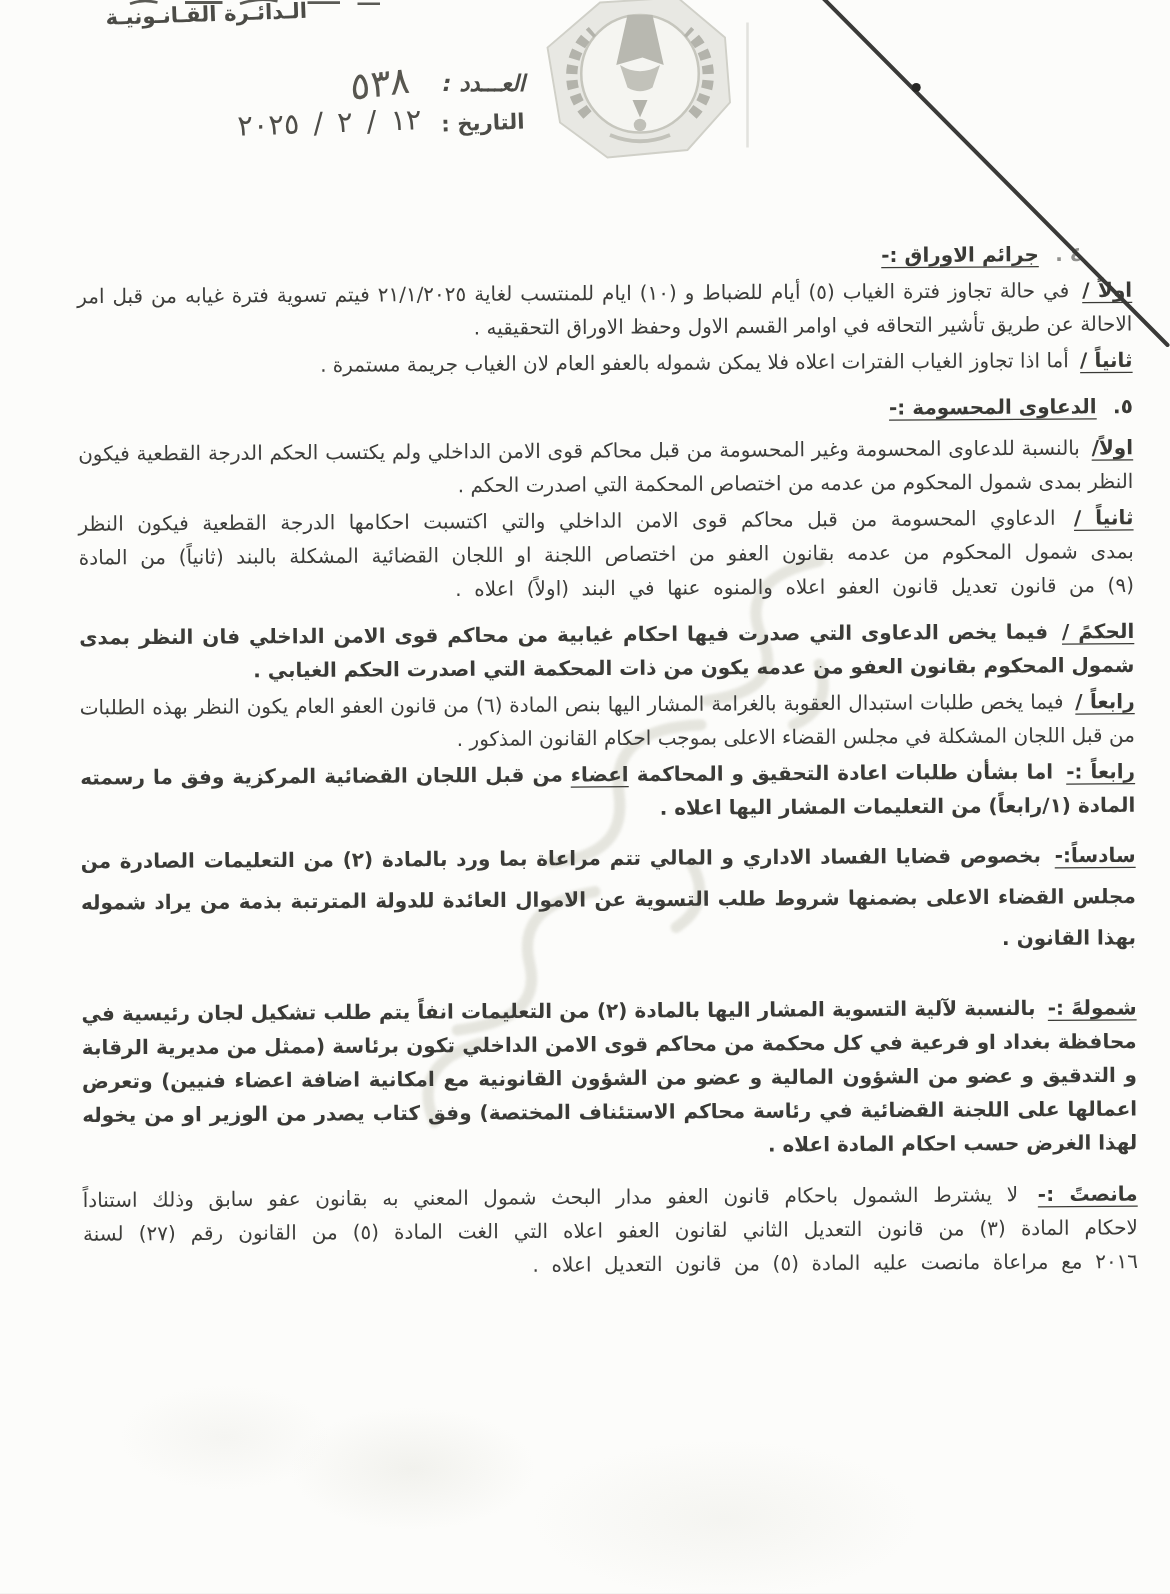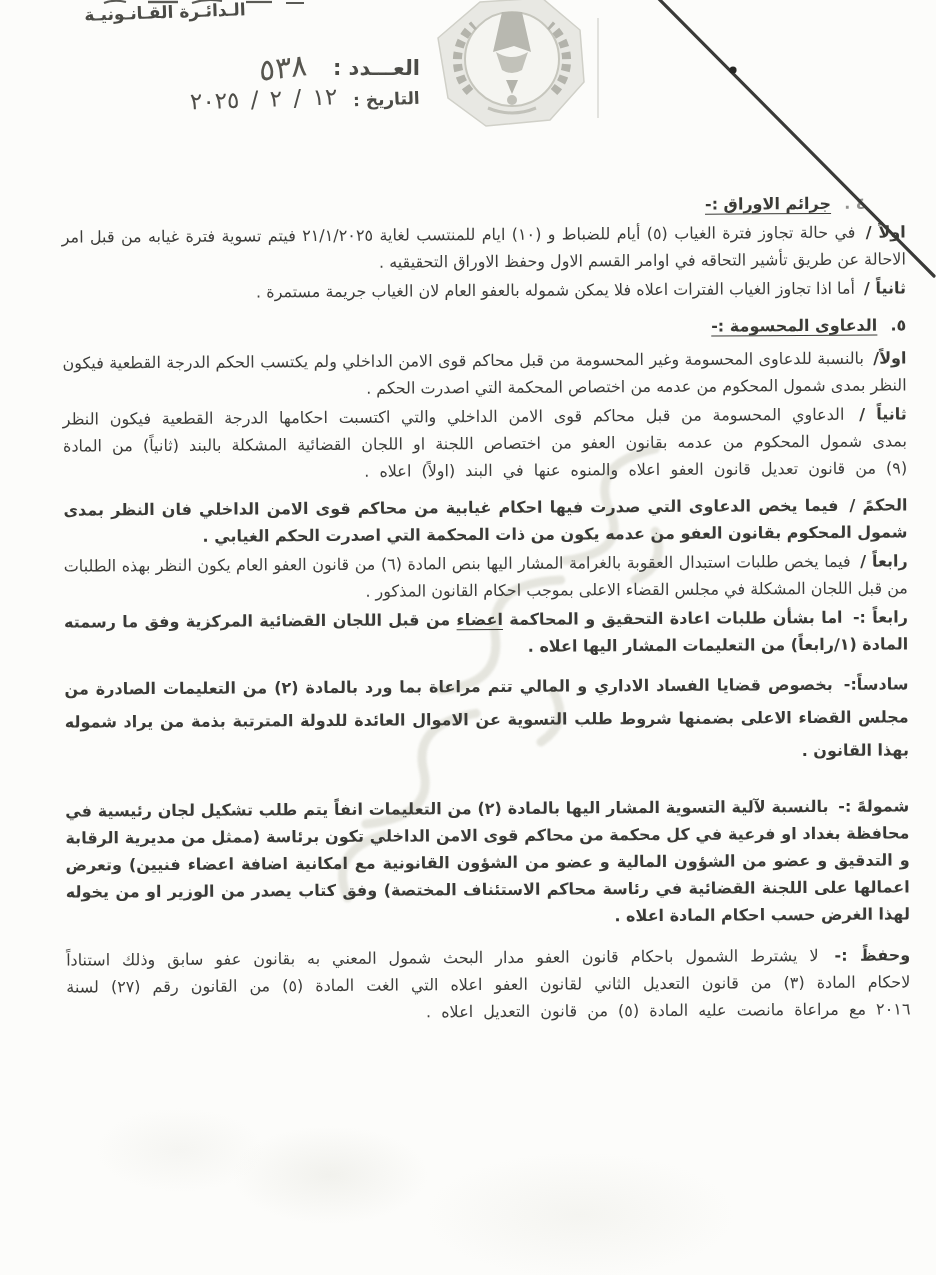--- a/index.html
+++ b/index.html
@@ -20,21 +20,21 @@
   .dept{
     position:absolute;top:2px;left:58px;width:214px;
     text-align:center;font-size:17px;font-weight:bold;color:#4b4b46;
     transform:rotate(-2deg);letter-spacing:1px;white-space:nowrap;
   }
   .clipped-strokes{position:absolute;top:-2px;left:96px;}
   .num-row{
     position:absolute;top:50px;left:168px;width:252px;
     display:flex;flex-direction:row;align-items:center;gap:26px;direction:rtl;
   }
-  .num-label{font-size:21px;font-weight:bold;color:#4c4c47;white-space:nowrap;}
+  .num-label{font-size:18px;font-weight:bold;color:#4c4c47;white-space:nowrap;font-style:italic;}
   .num-value{
     font-size:30px;color:#57564f;
     transform:rotate(-7deg) skewX(-5deg);letter-spacing:3px;
   }
   .date-row{
     position:absolute;top:86px;left:58px;width:362px;
     display:flex;flex-direction:row;align-items:center;gap:16px;direction:rtl;
   }
   .date-label{font-size:17px;font-weight:bold;color:#4c4c47;white-space:nowrap;transform:rotate(-2deg);}
   .date-value{
@@ -59,21 +59,21 @@
   .sec-head-row{margin:0 0 2px 0;}
   .sec-head-row .head-text{
     font-weight:bold;color:#3a3a36;
     text-decoration:underline;text-underline-offset:4px;
   }
   .sec-num{font-weight:bold;color:#3a3a36;padding-left:8px;}
   .sec-num.faint{opacity:.55;}
   .indent-head{padding-right:40px;}
   .para{margin:2px 0 2px 0;}
   .lead{
-    font-weight:bold;text-underline-offset:4px;color:#3a3a36;
+    font-weight:bold;text-decoration:underline;text-underline-offset:4px;color:#3a3a36;
     padding-left:4px;
     margin-top:48px;
   }
   .u-mid{text-decoration:underline;text-underline-offset:4px;}
   .b{font-weight:bold;color:#3b3b37;}
   .stretch{word-spacing:5px;}
   .wide-lines{line-height:33px;}
   .mt6{margin-top:6px;} .mt10{margin-top:10px;} .mt14{margin-top:14px;} .mt26{margin-top:26px;}
 </style>
 </head>
@@ -184,18 +184,18 @@
       <span class="lead">سادساً:-</span>
       <span>بخصوص قضايا الفساد الاداري و المالي تتم مراعاة بما ورد بالمادة (٢) من التعليمات الصادرة من مجلس القضاء الاعلى بضمنها شروط طلب التسوية عن الاموال العائدة للدولة المترتبة بذمة من يراد شموله بهذا القانون .</span>
     </p>
 
     <p class="para b mt26">
       <span class="lead">شمولهً :-</span>
       <span>بالنسبة لآلية التسوية المشار اليها بالمادة (٢) من التعليمات انفاً يتم طلب تشكيل لجان رئيسية في محافظة بغداد او فرعية في كل محكمة من محاكم قوى الامن الداخلي تكون برئاسة (ممثل من مديرية الرقابة و التدقيق و عضو من الشؤون المالية و عضو من الشؤون القانونية مع امكانية اضافة اعضاء فنيين) وتعرض اعمالها على اللجنة القضائية في رئاسة محاكم الاستئناف المختصة) وفق كتاب يصدر من الوزير او من يخوله لهذا الغرض حسب احكام المادة اعلاه .</span>
     </p>
 
     <p class="para stretch mt14">
-      <span class="lead">وحفظً :-</span>
+      <span class="lead">مانصتً :-</span>
       <span>لا يشترط الشمول باحكام قانون العفو مدار البحث شمول المعني به بقانون عفو سابق وذلك استناداً لاحكام المادة (٣) من قانون التعديل الثاني لقانون العفو اعلاه التي الغت المادة (٥) من القانون رقم (٢٧) لسنة ٢٠١٦ مع مراعاة مانصت عليه المادة (٥) من قانون التعديل اعلاه .</span>
     </p>
 
   </div>
 </div>
 
 </body></html>

